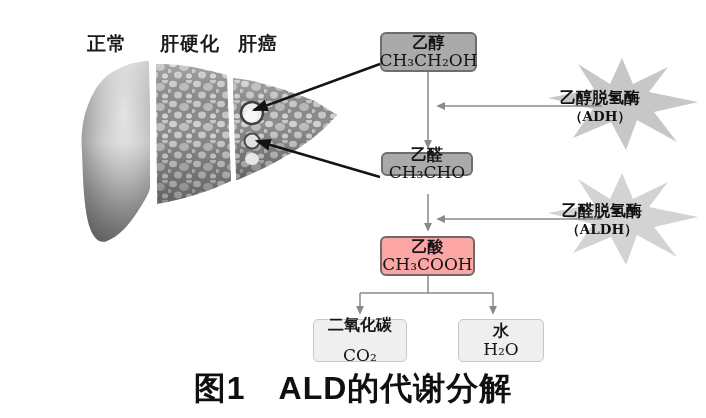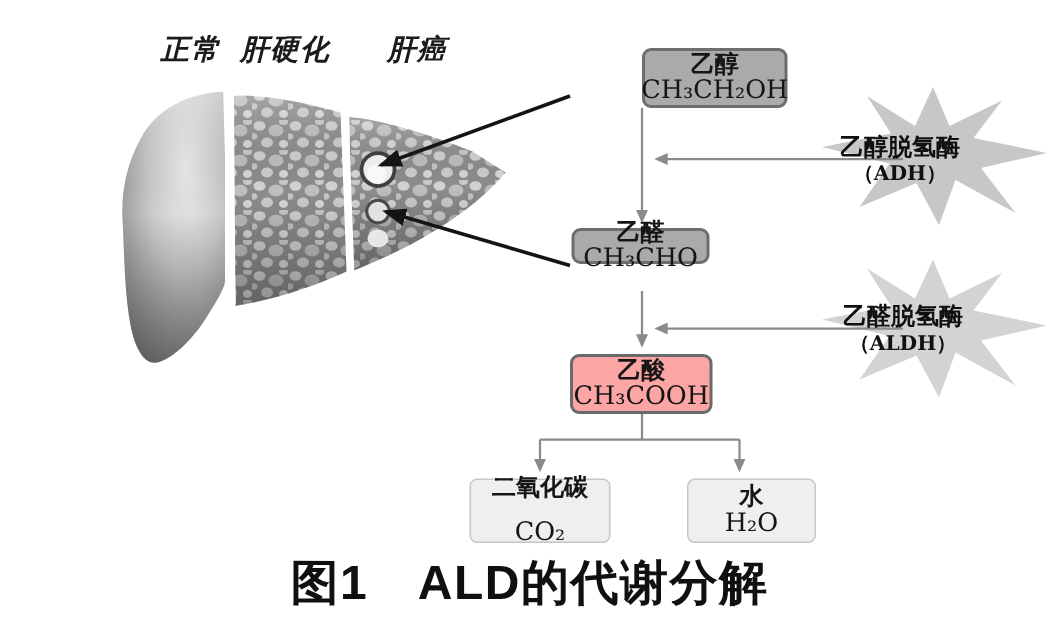--- a/index.html
+++ b/index.html
@@ -1,20 +1,20 @@
 <!DOCTYPE html>
 <html><head>
 <meta charset="utf-8">
 <style>
   html,body{margin:0;padding:0;background:#fff;}
   .stage{position:relative;width:706px;height:418px;background:#ffffff;overflow:hidden;
          font-family:"DejaVu Serif",serif;}
   svg.layer{position:absolute;left:0;top:0;}
-  .seclabel{position:absolute;top:20px;font-size:19px;font-weight:bold;color:#1b1b1b;
-            text-align:right;letter-spacing:1px;white-space:nowrap;font-style:italic;}
+  .seclabel{position:absolute;top:31px;font-size:19px;font-weight:bold;color:#1b1b1b;
+            text-align:left;letter-spacing:1px;white-space:nowrap;}
   .fbox{position:absolute;box-sizing:border-box;display:flex;flex-direction:column;
         align-items:center;justify-content:center;border-radius:6px;line-height:1.12;}
   .fbox .n{font-size:16px;font-weight:bold;color:#151515;white-space:nowrap;}
   .fbox .f{font-size:17px;font-weight:normal;color:#151515;white-space:nowrap;}
   .metab{background:#aaaaaa;border:2px solid #6e6e6e;}
   .metab-dark{background:#fca5a5;border:2px solid #6a6a6a;}
   .product{background:#efefef;border:1.5px solid #c6c6c6;border-radius:5px;}
   .enzyme{position:absolute;text-align:center;line-height:1.25;color:#101010;font-weight:bold;}
   .enzyme .en{font-size:16px;display:block;white-space:nowrap;}
   .enzyme .ab{font-size:13.5px;display:block;white-space:nowrap;}
@@ -100,21 +100,21 @@
     <g stroke="#141414" stroke-width="2.4" fill="none">
       <line x1="380" y1="64" x2="254" y2="110" marker-end="url(#mBlack)"></line>
       <line x1="380" y1="177" x2="257" y2="141" marker-end="url(#mBlack)"></line>
     </g>
   </svg>
 
   <div class="seclabel" style="left:87px;width:60px;">正常</div>
   <div class="seclabel" style="left:160px;width:60px;">肝硬化</div>
   <div class="seclabel" style="left:238px;width:60px;">肝癌</div>
 
-  <div class="fbox metab" style="left:380px;top:32px;width:97px;height:40px;margin-left:48px;">
+  <div class="fbox metab" style="left:380px;top:32px;width:97px;height:40px;">
     <span class="n">乙醇</span>
     <span class="f">CH₃CH₂OH</span>
   </div>
   <div class="fbox metab" style="left:381px;top:152px;width:92px;height:24px;">
     <span class="n">乙醛</span>
     <span class="f">CH₃CHO</span>
   </div>
   <div class="fbox metab-dark" style="left:380px;top:236px;width:95px;height:40px;">
     <span class="n">乙酸</span>
     <span class="f">CH₃COOH</span>

